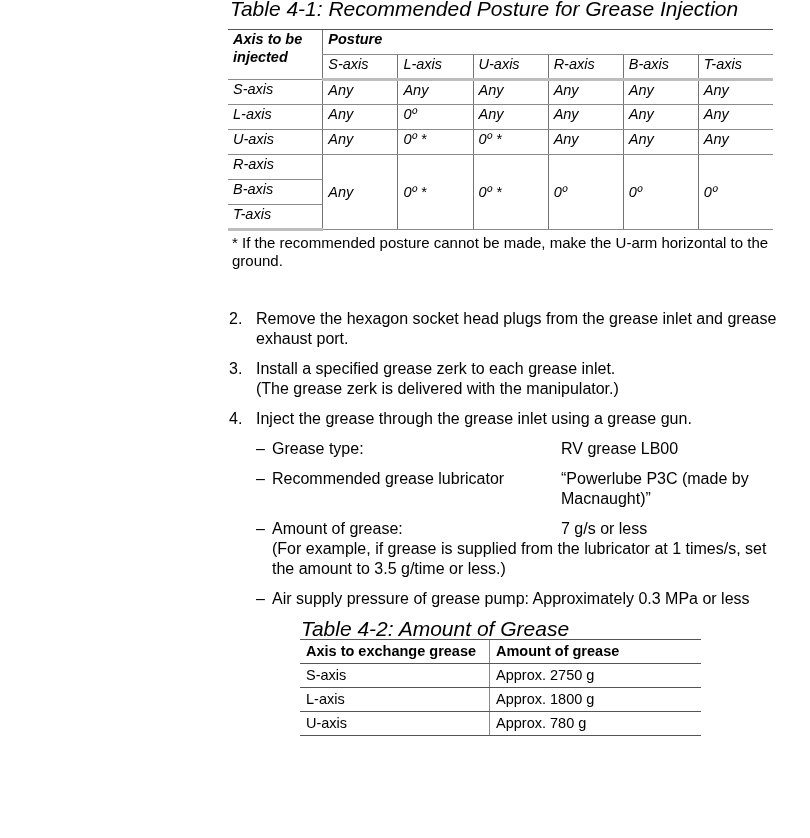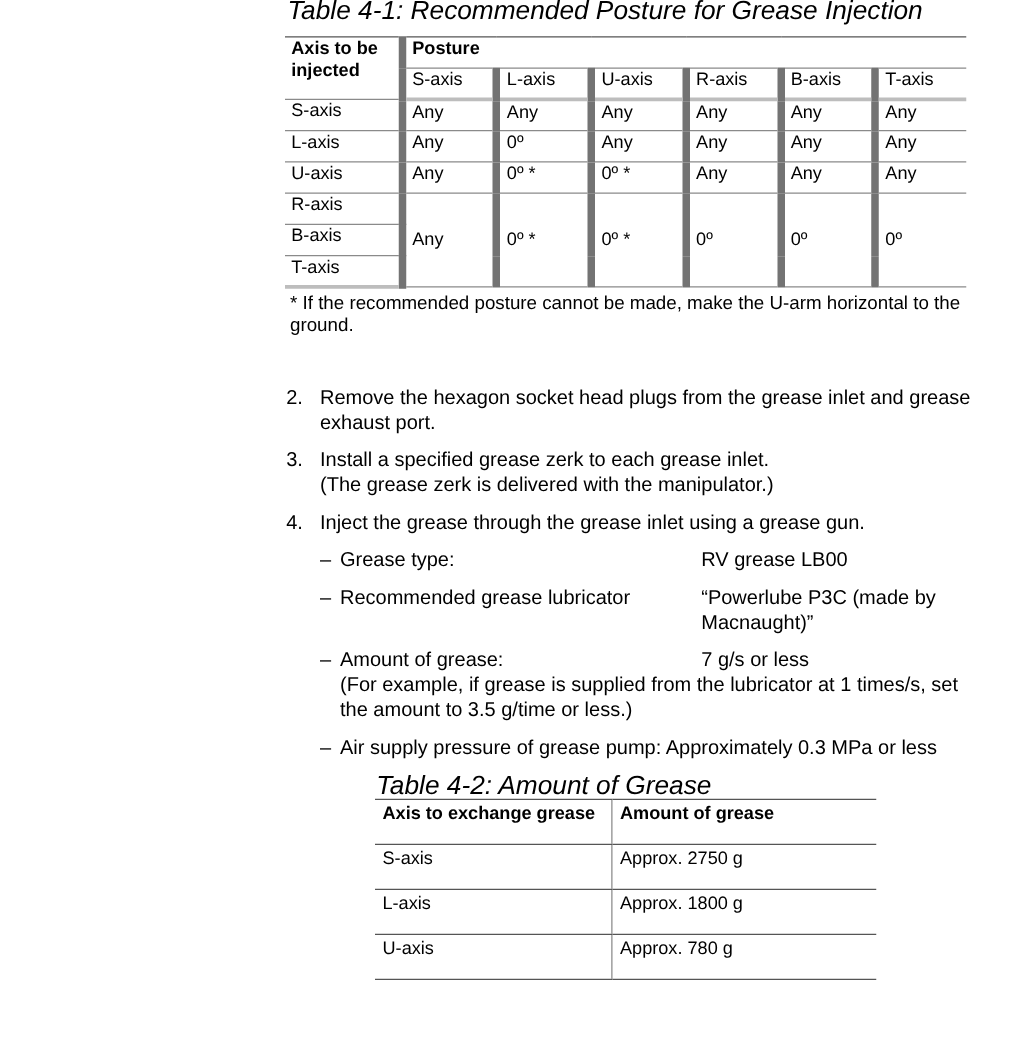--- a/index.html
+++ b/index.html
@@ -13,25 +13,25 @@
   #cap1 { left: 230px; top: 0px; }
   #cap2 { left: 301px; top: 620px; }
 
   
   #t1 {
     position: absolute; left: 228px; top: 29px; width: 545px;
     border-collapse: collapse; font-size: 14.5px;
   }
   #t1 td, #t1 th {
     padding: 0 0 0 5px; text-align: left; vertical-align: top;
-    border-bottom: 1px solid #8a8a8a; line-height: 18px;
+    border-bottom: 1px solid #8a8a8a; line-height: 18px; font-style: italic;
   }
   #t1 .top-row td, #t1 .top-row th { border-top: 1px solid #555; }
   #t1 th { font-weight: bold; }
-  #t1 .vl { border-left: 6px solid #737373; }
+  #t1 .vl { border-left: 1px solid #737373; }
   #t1 .hdr-bottom td, #t1 .hdr-bottom th { border-bottom: 3px solid #bdbdbd; }
   #t1 .last td, #t1 .last th { border-bottom: 3px solid #bdbdbd; }
   #t1 tr { height: 25px; }
   #t1 td.mid { vertical-align: middle; }
   #t1 .c0 { width: 90px; }
   #t1 .cn { width: 70px; }
 
   #footnote {
     position: absolute; left: 232px; top: 234px; width: 545px;
     font-size: 15px; line-height: 18px;
@@ -57,21 +57,21 @@
   #b2 { top: 469px; }
   #b3 { top: 519px; }
   #b4 { top: 589px; }
 
   
   #t2 {
     position: absolute; left: 300px; top: 639px; width: 401px;
     border-collapse: collapse; font-size: 14.5px;
   }
   #t2 td, #t2 th {
-    text-align: left; vertical-align: top; padding: 2px 5px 15px 6px;
+    text-align: left; vertical-align: top; padding: 2px 5px 3px 6px;
     border-bottom: 1px solid #555; line-height: 18px;
   }
   #t2 th { font-weight: bold; border-top: 1px solid #555; }
   #t2 .vl { border-left: 1px solid #8a8a8a; }
   #t2 .c0 { width: 178px; }
 </style>
 </head>
 <body>
 
 <div id="cap1" class="caption">Table 4-1: Recommended Posture for Grease Injection</div>

